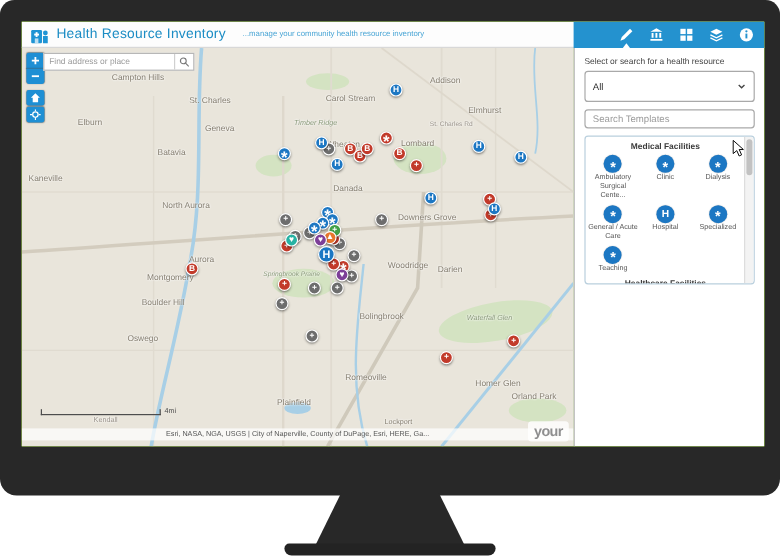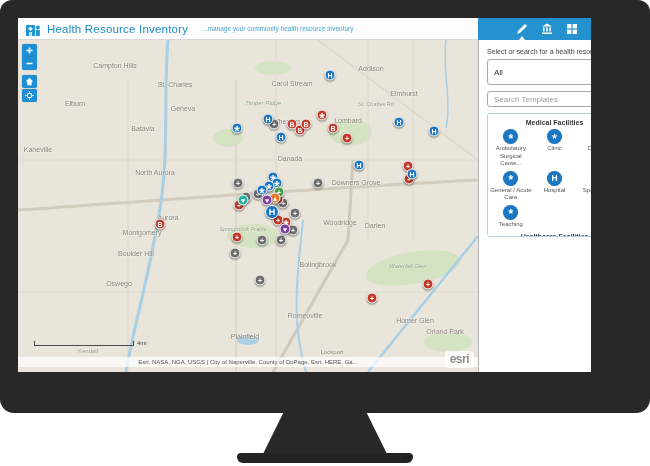--- a/index.html
+++ b/index.html
@@ -2,21 +2,21 @@
 <html><head>
 <meta charset="utf-8">
 <style>
   html,body{margin:0;padding:0;background:#fff;}
   *{box-sizing:border-box;}
   .stage{position:relative;width:650px;height:466px;font-family:"Liberation Sans",sans-serif;overflow:hidden;}
   
   .monitor{position:absolute;left:0;top:0;width:650px;height:413px;background:#282828;border-radius:12px 12px 14px 14px;}
   .stand-neck{position:absolute;left:262px;top:410px;width:126px;height:46px;background:#282828;clip-path:polygon(18% 0,82% 0,100% 100%,0 100%);}
   .stand-base{position:absolute;left:237px;top:453px;width:176px;height:10px;background:#232323;border-radius:4px 4px 6px 6px;}
-  .screen{position:absolute;left:18px;top:18px;width:573px;height:354px;background:#84cc16;overflow:hidden;text-decoration:underline;}
+  .screen{position:absolute;left:18px;top:18px;width:619px;height:354px;background:#84cc16;overflow:hidden;text-decoration:underline;}
   
   .app-header{position:absolute;left:0;top:0;width:619px;height:22px;background:#fdfdfd;border-bottom:1px solid #d8d8d8;display:flex;align-items:center;}
   .logo{margin:0 6px 0 7px;width:16px;height:16px;flex:0 0 auto;}
   .app-title{font-size:11.5px;color:#1b8cc4;letter-spacing:.2px;white-space:nowrap;}
   .app-subtitle{font-size:6.5px;color:#49a5d5;margin-left:14px;white-space:nowrap;}
   .toolbar{position:absolute;right:0;top:0;width:159px;height:22px;background:#2492cf;display:flex;align-items:center;justify-content:flex-end;gap:13px;padding-right:9px;}
   .tbicon{width:12px;height:12px;position:relative;cursor:pointer;}
   .tbicon svg{width:12px;height:12px;display:block;}
   .tbicon.active:after{content:"";position:absolute;left:3px;bottom:-5px;border-left:3px solid transparent;border-right:3px solid transparent;border-bottom:4px solid #fff;}
   
@@ -339,28 +339,37 @@
             </svg>
           </div>
           <div class="mcbtn solo">
             <svg viewBox="0 0 12 12">
               <circle cx="6" cy="6" r="3" fill="none" stroke="#fff" stroke-width="1.4"></circle>
               <path d="M6 0v2.2M6 9.8V12M0 6h2.2M9.8 6H12" stroke="#fff" stroke-width="1.2"></path>
             </svg>
           </div>
         </div>
 
+      <div class="searchbox">
+        <input placeholder="Find address or place" style="">
+        <span class="search-btn">
+          <svg viewBox="0 0 12 12">
+              <circle cx="5" cy="5" r="3.2" fill="none" stroke="#777" stroke-width="1.3"></circle>
+              <path d="M7.5 7.5L11 11" stroke="#777" stroke-width="1.3"></path>
+            </svg>
+        </span>
+      </div>
 
       <div class="scalebar">
         <span class="bar"></span>
         <span class="lbl">4mi</span>
       </div>
 
       <div class="attribution">Esri, NASA, NGA, USGS | City of Naperville, County of DuPage, Esri, HERE, Ga...</div>
-      <div class="esri-logo">esri</div>
+      <div class="esri-logo">your</div>
     </div>
 
     <aside class="panel">
       <div class="panel-body">
         <div class="prompt">Select or search for a health resource</div>
         <div class="selectbox">
           <span class="val">All</span>
           <svg viewBox="0 0 10 10">
               <path d="M2 3.5l3 3 3-3" stroke="#444" fill="none" stroke-width="1.4"></path>
             </svg>

